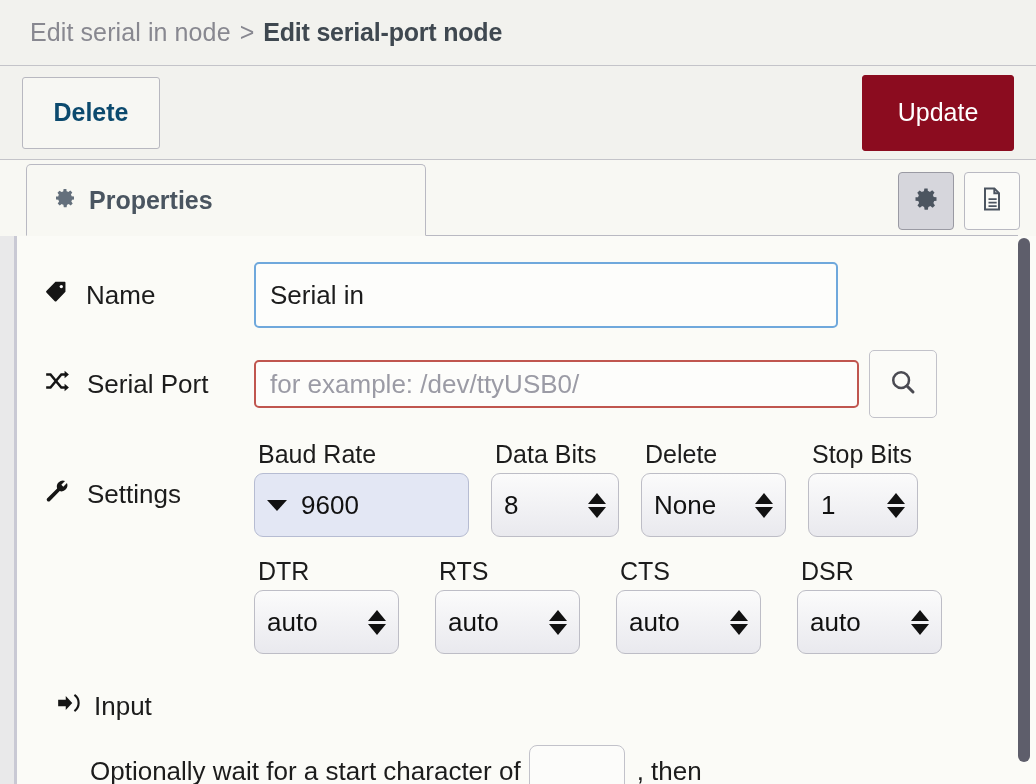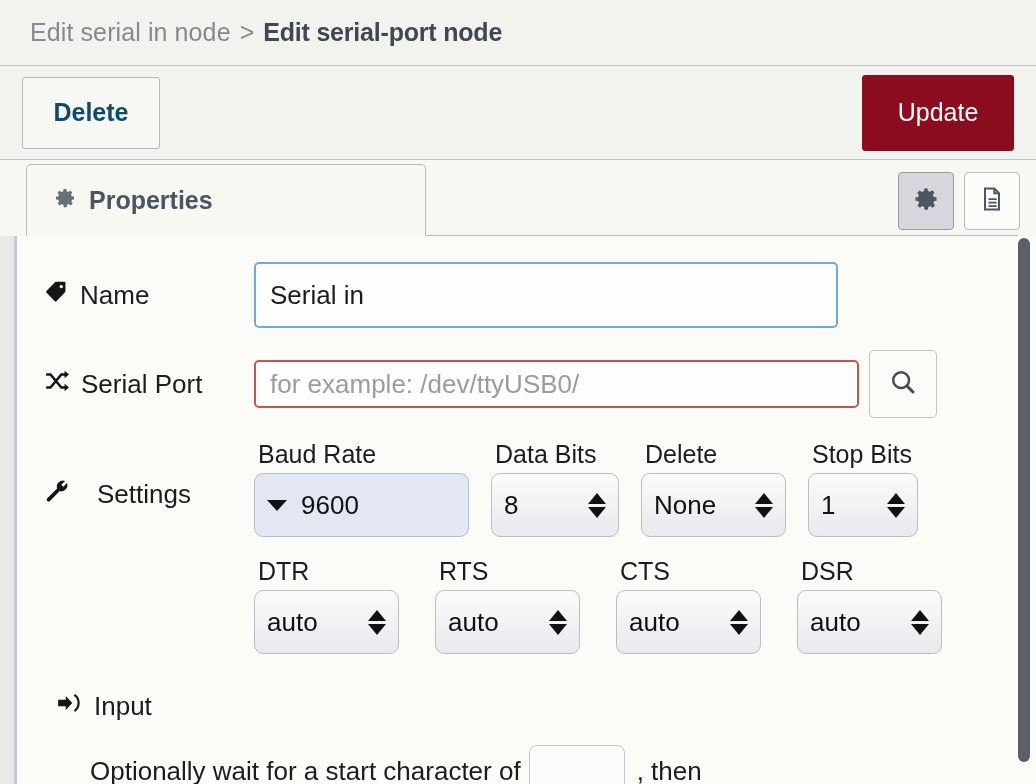--- a/index.html
+++ b/index.html
@@ -126,21 +126,21 @@
   }
   .form{
     padding:26px 0 0 44px;
   }
   .row{display:flex;align-items:center;margin-bottom:22px;}
   .row-label{
     width:210px;flex:0 0 210px;
     display:flex;align-items:center;
     font-size:26px;color:#1c1c1c;
   }
-  .row-label .lbl-text{margin-left:11px;}
+  .row-label .lbl-text{margin-left:17px;}
 
   .text-input{
     font-family:"Liberation Sans", sans-serif;
     font-size:26px;color:#1c1c1c;
     padding:0 14px;
     box-sizing:border-box;
     border-radius:5px;
     background:#fdfdfb;
     outline:none;
   }
@@ -333,21 +333,21 @@
           <span>
             <svg width="30" height="30" viewBox="0 0 24 24">
                 <circle cx="10.5" cy="10.5" r="6.3" fill="none" stroke="#4a4a52" stroke-width="2"></circle>
                 <path stroke="#4a4a52" stroke-width="2.4" stroke-linecap="round" d="M15.2 15.2 20 20"></path>
               </svg>
           </span>
         </div>
       </div>
 
       <div class="settings-row">
-        <div class="row-label" style="margin-top:38px;gap:16px;">
+        <div class="row-label" style="margin-top:38px;">
           <span>
             <svg width="26" height="26" viewBox="0 0 24 24">
                 <path fill="#151515" d="M21.2 4.6 17.8 8l-1.8-1.8 3.4-3.4a5.6 5.6 0 0 0-7.3 6.9L2.8 18.9a1.8 1.8 0 0 0 2.5 2.5l9.2-9.3a5.6 5.6 0 0 0 6.7-7.5z"></path>
               </svg>
           </span>
           <span class="lbl-text">Settings</span>
         </div>
 
         <div class="settings-fields">
           <div class="field">

